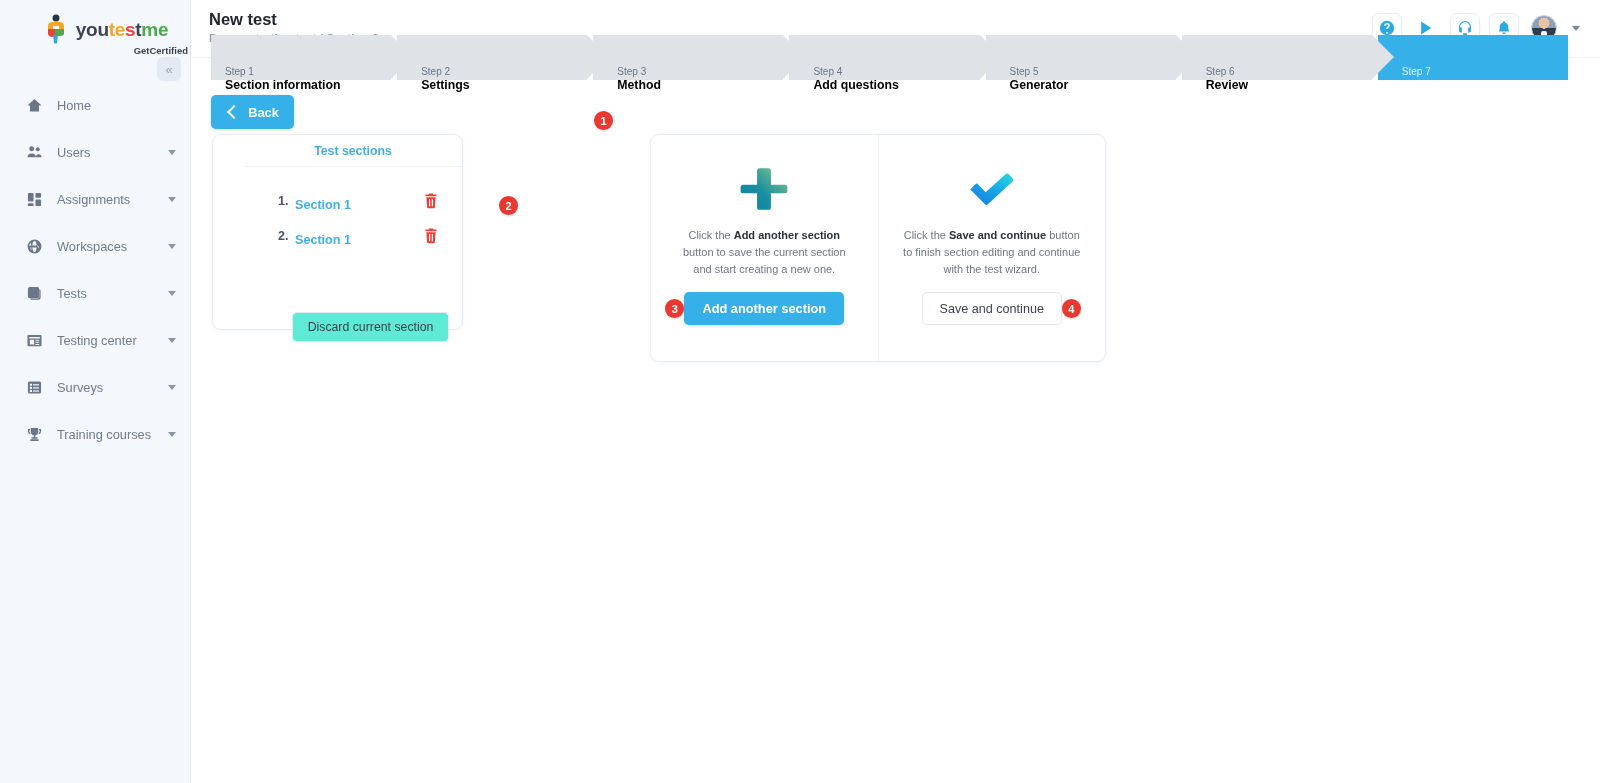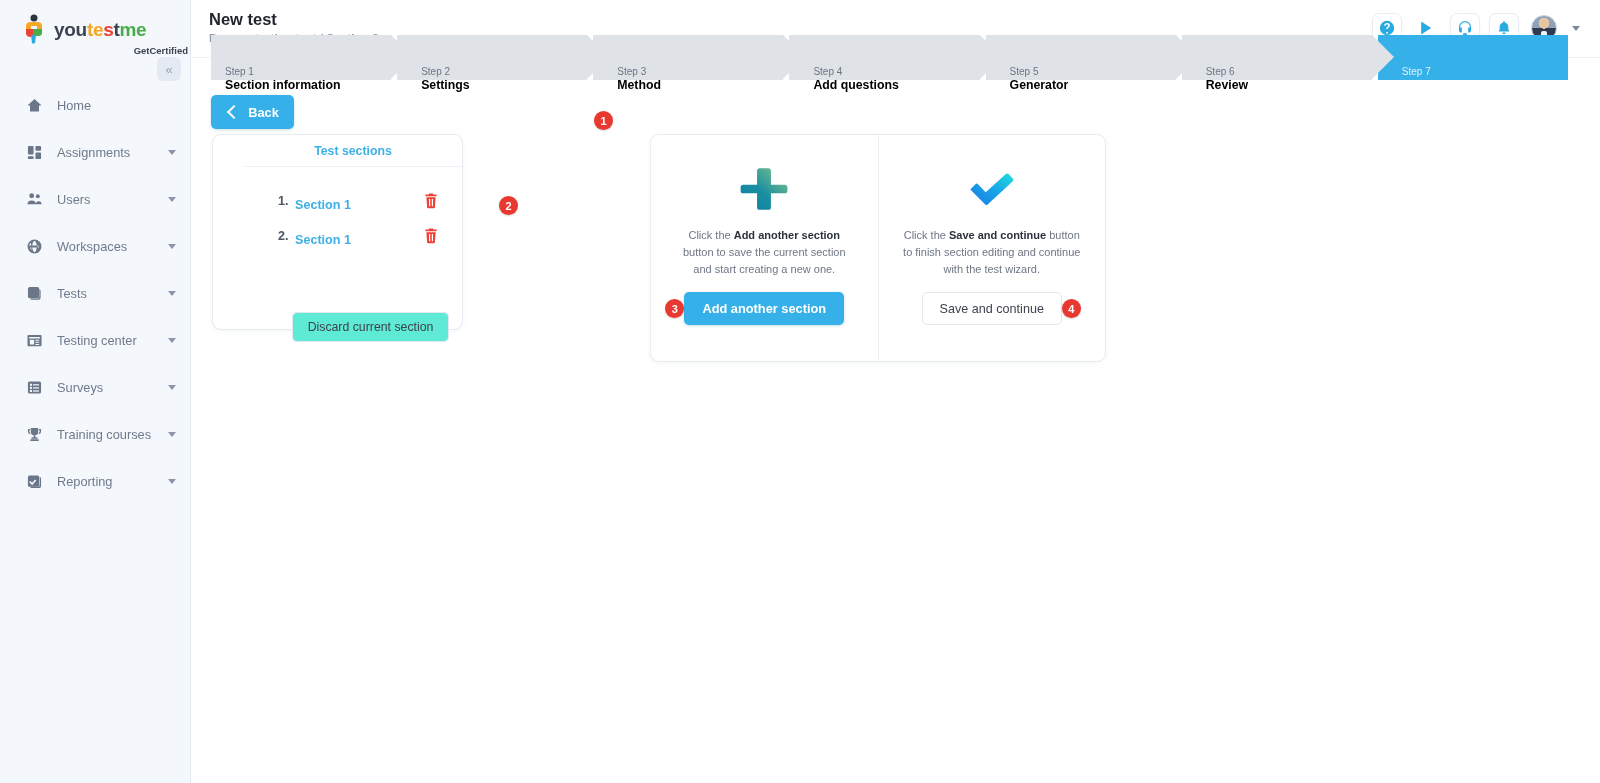--- a/index.html
+++ b/index.html
@@ -13,21 +13,21 @@
 
   
   #sidebar {
     width: 191px; height: 783px;
     background: #f4f7fb;
     border-right: 1px solid #e3e9f2;
     position: relative;
     flex: 0 0 191px;
   }
   .brand { padding: 14px 0 0 22px; height: 60px; position: relative; }
-  .brand-row { display: flex; align-items: center; gap: 6px; }
+  .brand-row { display: flex; align-items: center; gap: 6px; justify-content: center; }
   .logo-mark { width: 26px; height: 30px; position: relative; }
   .logo-word { font-size: 19px; font-weight: 700; letter-spacing: -0.3px; line-height: 1; }
   .lw-you { color: #3c4350; }
   .lw-te  { color: #f5a623; }
   .lw-s   { color: #e8443a; }
   .lw-t2  { color: #3c4350; }
   .lw-me  { color: #4aab4a; }
   .brand-sub { font-size: 9.5px; color: #3c4350; font-weight: 600; text-align: right; margin-top: 1px; padding-right: 2px; }
 
   .collapse-btn {
@@ -191,40 +191,40 @@
           <svg viewBox="0 0 16 16">
               <path d="M8 1 L15 7.5 V8 h-2.2 v6.5 H3.2 V8 H1 V7.5z"></path>
             </svg>
         </span>
         <span class="nav-label">Home</span>
       </div>
 
       <div class="nav-item">
         <span class="nav-ico">
           <svg viewBox="0 0 16 16">
+              <circle cx="5" cy="4" r="2.6"></circle>
+              <circle cx="11.5" cy="4.5" r="2.1"></circle>
+              <path d="M0.5 13 q0-4 4.5-4 t4.5 4z"></path>
+              <path d="M9.5 13 q0-3.2 3-3.2 t3 3.2z"></path>
+            </svg>
+        </span>
+        <span class="nav-label">Users</span>
+        <span class="caret"></span>
+      </div>
+
+      <div class="nav-item">
+        <span class="nav-ico">
+          <svg viewBox="0 0 16 16">
               <rect x="1" y="1" width="6" height="9" rx="1"></rect>
               <rect x="9" y="1" width="6" height="5" rx="1"></rect>
               <rect x="1" y="12" width="6" height="3" rx="1"></rect>
               <rect x="9" y="8" width="6" height="7" rx="1"></rect>
             </svg>
         </span>
         <span class="nav-label">Assignments</span>
-        <span class="caret"></span>
-      </div>
-
-      <div class="nav-item">
-        <span class="nav-ico">
-          <svg viewBox="0 0 16 16">
-              <circle cx="5" cy="4" r="2.6"></circle>
-              <circle cx="11.5" cy="4.5" r="2.1"></circle>
-              <path d="M0.5 13 q0-4 4.5-4 t4.5 4z"></path>
-              <path d="M9.5 13 q0-3.2 3-3.2 t3 3.2z"></path>
-            </svg>
-        </span>
-        <span class="nav-label">Users</span>
         <span class="caret"></span>
       </div>
 
       <div class="nav-item">
         <span class="nav-ico">
           <svg viewBox="0 0 16 16">
               <path d="M8 0.6a7.4 7.4 0 100 14.8A7.4 7.4 0 008 .6zm0 1.4c1 0 2.2 2.2 2.4 5H5.6C5.8 4.2 7 2 8 2zM2.2 7c.2-1.2.8-2.3 1.7-3 .3.9.5 1.9.6 3zm0 2h2.3c.1 1.1.3 2.1.6 3-.9-.7-1.5-1.8-1.9-3zM8 14c-1 0-2.2-2.2-2.4-5h4.8C10.2 11.8 9 14 8 14zm4.1-2c-.3.9-.5 1.9-.6 3 .9-.7 1.5-1.8 1.9-3zm1.7-3h-2.3c-.1-1.1-.3-2.1-.6-3 .9.7 1.5 1.8 1.9 3z"></path>
             </svg>
         </span>
         <span class="nav-label">Workspaces</span>
@@ -274,31 +274,20 @@
               <path d="M4 1h8v4a4 4 0 01-3.2 3.9V11h2.4v1.4H4.8V11h2.4V8.9A4 4 0 014 5z"></path>
               <path d="M1 2.2h2.2v1.4H2.4v1.2a1.6 1.6 0 001 1.4v1.5A3 3 0 011 5z"></path>
               <path d="M15 2.2h-2.2v1.4h.8v1.2a1.6 1.6 0 01-1 1.4v1.5A3 3 0 0015 5z"></path>
               <rect x="3.4" y="13" width="9.2" height="1.8" rx=".5"></rect>
             </svg>
         </span>
         <span class="nav-label">Training courses</span>
         <span class="caret"></span>
       </div>
 
-      <div class="nav-item">
-        <span class="nav-ico">
-          <svg viewBox="0 0 16 16">
-              <rect x="1" y="1.5" width="12" height="12" rx="1.6"></rect>
-              <path d="M3.6 7.4l1.9 2 3.1-3.6 1.3 1.1-4.4 5-3.2-3.3z" fill="#f4f7fb"></path>
-              <path d="M13.6 3.2A1.8 1.8 0 0115 5v8a1.8 1.8 0 01-1.8 1.8H5a1.8 1.8 0 01-1.8-1.3h8.6a1.8 1.8 0 001.8-1.8z"></path>
-            </svg>
-        </span>
-        <span class="nav-label">Reporting</span>
-        <span class="caret"></span>
-      </div>
 
 
     </nav>
   </aside>
 
   <section id="main">
 
     <div id="topbar">
       <div class="page-title">New test</div>
       <div class="breadcrumb">Demonstration test / Section 3</div>

